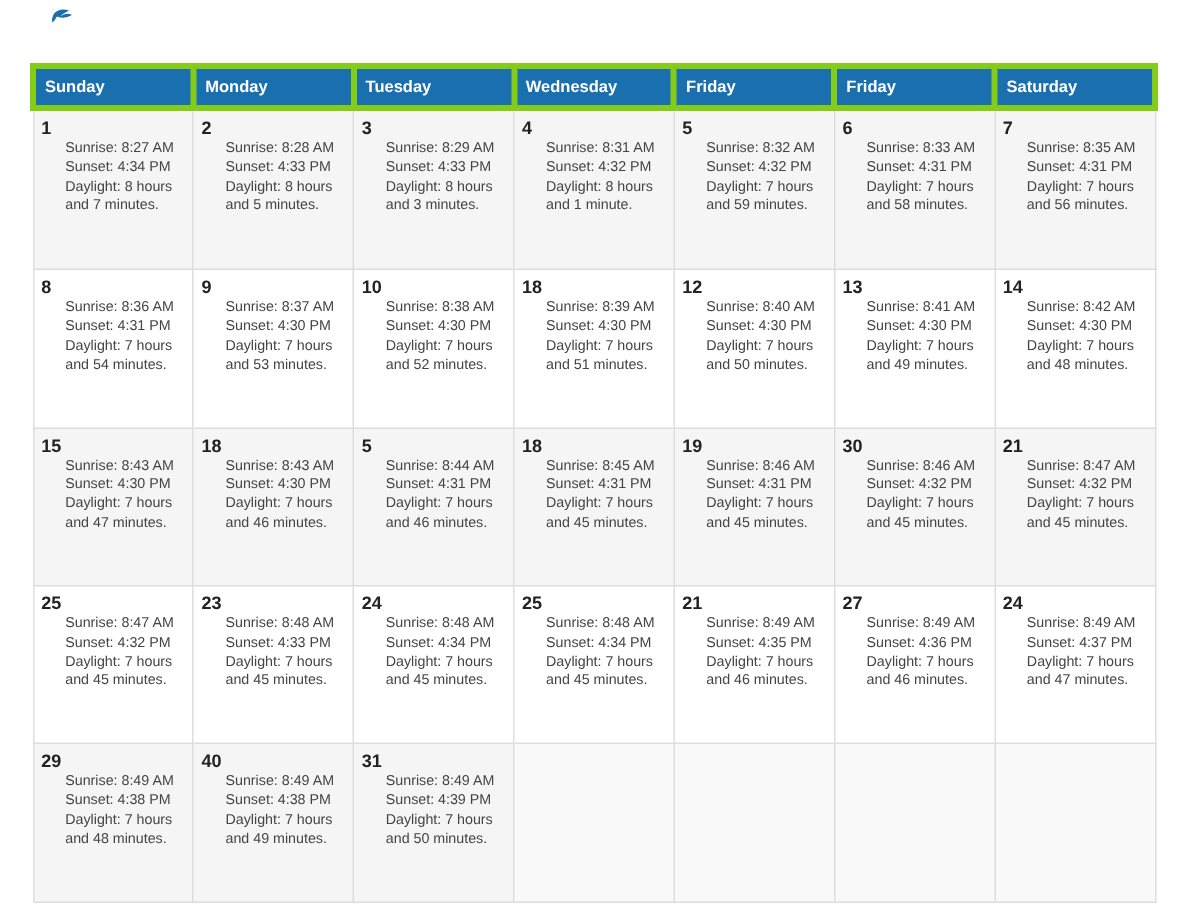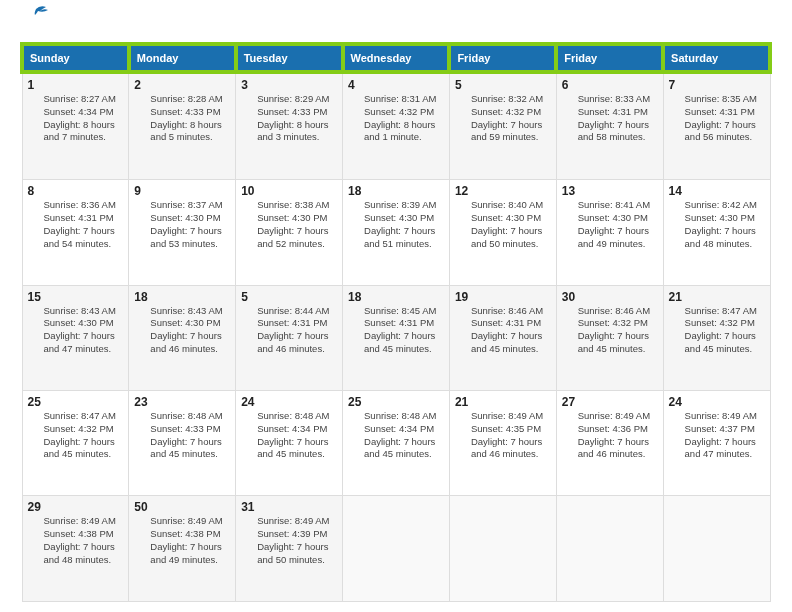--- a/index.html
+++ b/index.html
@@ -245,21 +245,21 @@
             <span class="day-num">24</span>
             <div class="day-info">Sunrise: 8:49 AM<br>Sunset: 4:37 PM<br>Daylight: 7 hours and 47 minutes.</div>
           </td>
         </tr>
         <tr>
           <td>
             <span class="day-num">29</span>
             <div class="day-info">Sunrise: 8:49 AM<br>Sunset: 4:38 PM<br>Daylight: 7 hours and 48 minutes.</div>
           </td>
           <td>
-            <span class="day-num">50</span>
+            <span class="day-num">40</span>
             <div class="day-info">Sunrise: 8:49 AM<br>Sunset: 4:38 PM<br>Daylight: 7 hours and 49 minutes.</div>
           </td>
           <td>
             <span class="day-num">31</span>
             <div class="day-info">Sunrise: 8:49 AM<br>Sunset: 4:39 PM<br>Daylight: 7 hours and 50 minutes.</div>
           </td>
           <td class="empty-cell"></td>
           <td class="empty-cell"></td>
           <td class="empty-cell"></td>
           <td class="empty-cell"></td>

